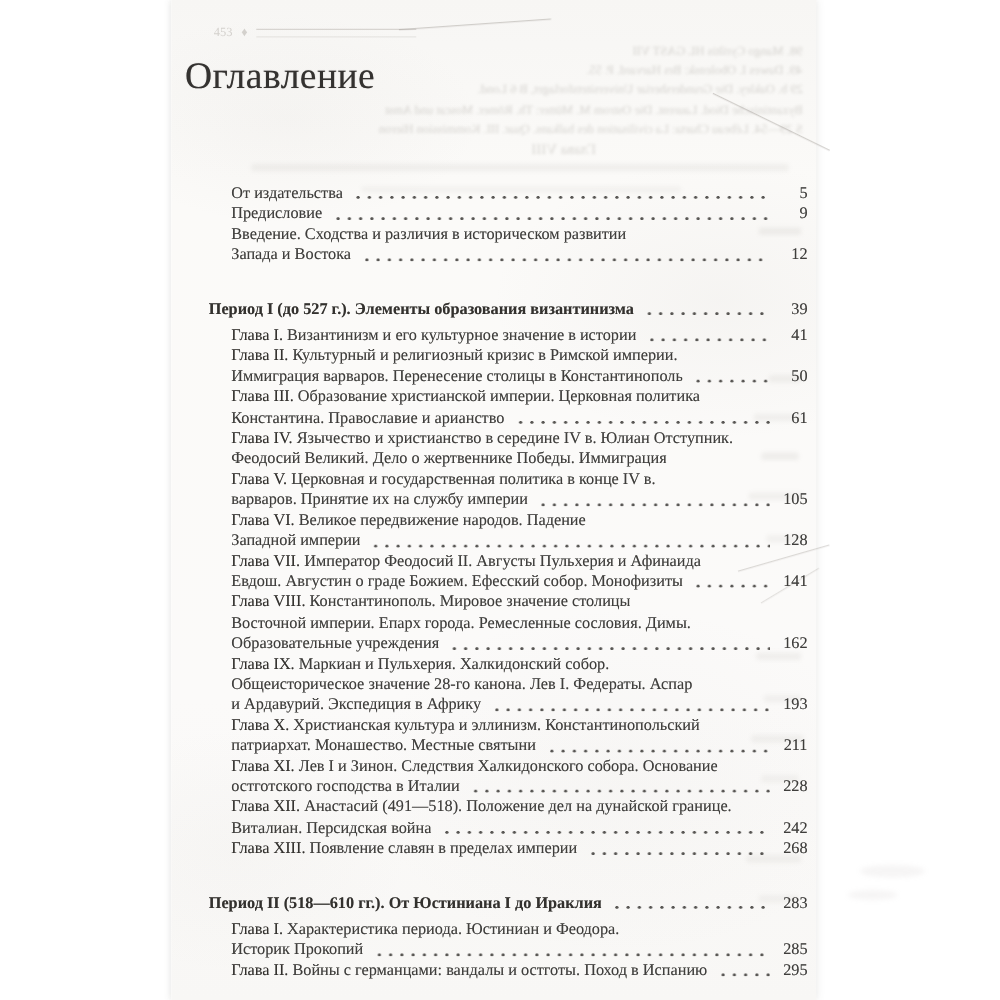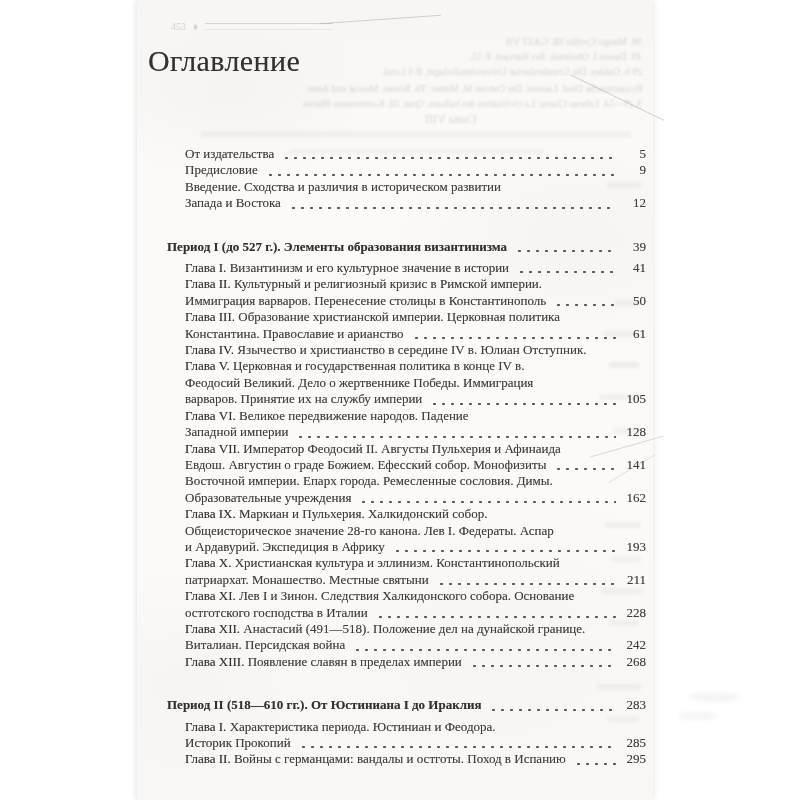--- a/index.html
+++ b/index.html
@@ -167,26 +167,26 @@
             <span class="pg">61</span>
           </div>
         </div>
         <div class="entry">
           <div class="row">
             <span class="txt"><span class="pre">Глава IV.</span> Язычество и христианство в середине IV в. Юлиан Отступник.</span>
           </div>
         </div>
         <div class="entry">
           <div class="row">
+            <span class="txt">Феодосий Великий. Дело о жертвеннике Победы. Иммиграция</span>
+          </div>
+          <div class="row">
             <span class="txt"><span class="pre">Глава V.</span> Церковная и государственная политика в конце IV в.</span>
           </div>
           <div class="row">
-            <span class="txt">Феодосий Великий. Дело о жертвеннике Победы. Иммиграция</span>
-          </div>
-          <div class="row">
             <span class="txt">варваров. Принятие их на службу империи</span>
             <span class="leader"></span>
             <span class="pg">105</span>
           </div>
         </div>
         <div class="entry">
           <div class="row">
             <span class="txt"><span class="pre">Глава VI.</span> Великое передвижение народов. Падение</span>
           </div>
           <div class="row">
@@ -199,20 +199,23 @@
           <div class="row">
             <span class="txt"><span class="pre">Глава VII.</span> Император Феодосий II. Августы Пульхерия и Афинаида</span>
           </div>
           <div class="row">
             <span class="txt">Евдош. Августин о граде Божием. Ефесский собор. Монофизиты</span>
             <span class="leader"></span>
             <span class="pg">141</span>
           </div>
         </div>
         <div class="entry">
+          <div class="row">
+            <span class="txt"><span class="pre">Глава VIII.</span> Константинополь. Мировое значение столицы</span>
+          </div>
           <div class="row">
             <span class="txt">Восточной империи. Епарх города. Ремесленные сословия. Димы.</span>
           </div>
           <div class="row">
             <span class="txt">Образовательные учреждения</span>
             <span class="leader"></span>
             <span class="pg">162</span>
           </div>
         </div>
         <div class="entry">

